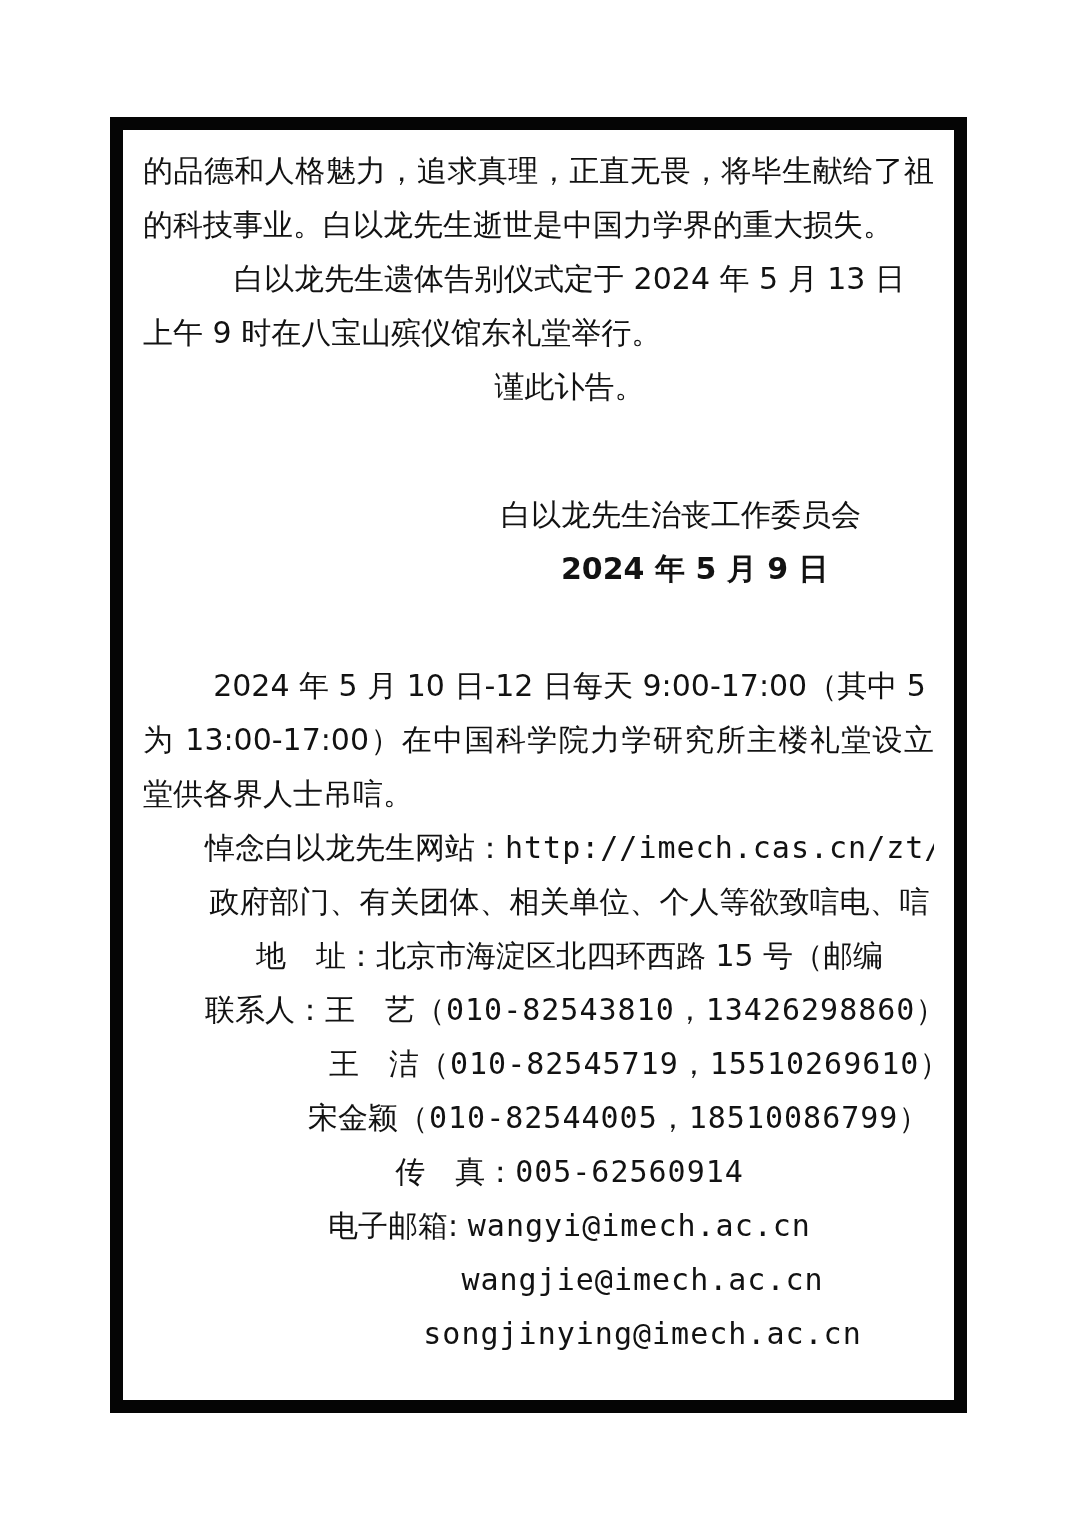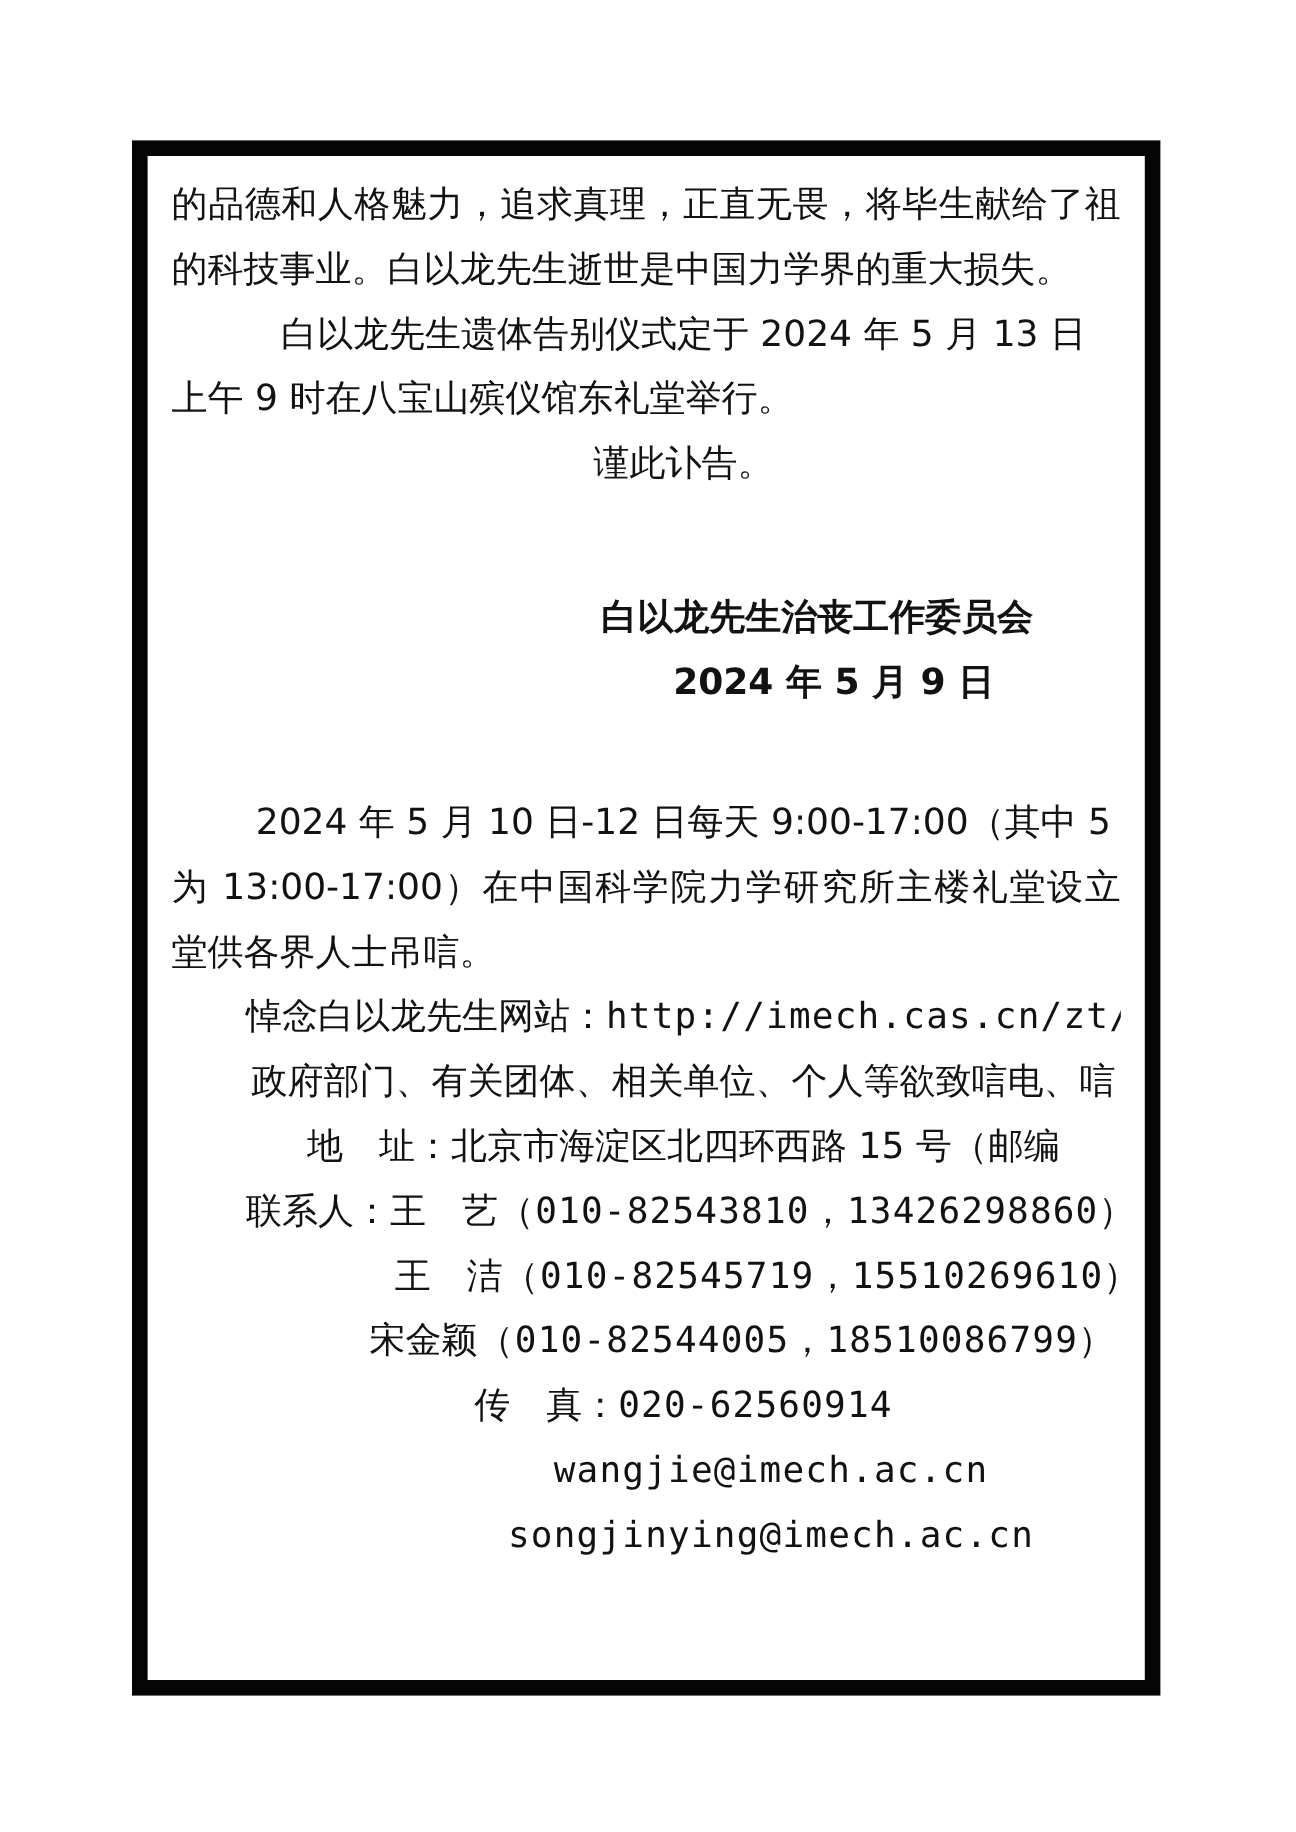--- a/index.html
+++ b/index.html
@@ -9,21 +9,21 @@
     border:13px solid #050505;box-sizing:border-box;
     padding:14px 20px 0 20px;
     background:#ffffff;
     color:#121212;
     font-family:"DejaVu Sans","Liberation Sans",sans-serif;
     font-size:30px;
   }
   .line{line-height:54px;height:54px;white-space:nowrap;overflow:hidden;}
   .stretch{white-space:normal;text-align:justify;text-align-last:justify;}
   .indent{padding-left:62px;text-align:center;}
-  .committee{margin-top:74px;padding-left:358px;font-weight:bold;}
+  .committee{margin-top:74px;padding-left:358px;}
   .dateline{padding-left:418px;font-weight:bold;}
   .sec2{margin-top:63px;}
   .name-col2{padding-left:186px;}
   .name-col3{padding-left:165px;}
   .email-col{padding-left:208px;text-align:center;}
   .mono{font-family:"DejaVu Sans Mono","Liberation Mono",monospace;letter-spacing:1px;}
 </style>
 </head>
 <body>
 
@@ -59,23 +59,26 @@
       <span>联系人：</span><span>王　艺</span><span class="mono">（010-82543810，13426298860）</span>
     </div>
     <div class="line name-col2">
       <span>王　洁</span><span class="mono">（010-82545719，15510269610）</span>
     </div>
     <div class="line name-col3">
       <span>宋金颖</span><span class="mono">（010-82544005，18510086799）</span>
     </div>
 
     <div class="line indent">
-      <span>传　真：</span><span class="mono">020-62560914</span>
+      <span>传　真：</span><span class="mono">005-62560914</span>
     </div>
 
+    <div class="line indent">
+      <span>电子邮箱: </span><span class="mono">wangyi@imech.ac.cn</span>
+    </div>
     <div class="line email-col">
       <span class="mono">wangjie@imech.ac.cn</span>
     </div>
     <div class="line email-col">
       <span class="mono">songjinying@imech.ac.cn</span>
     </div>
 
   </div>
 </div>
 

